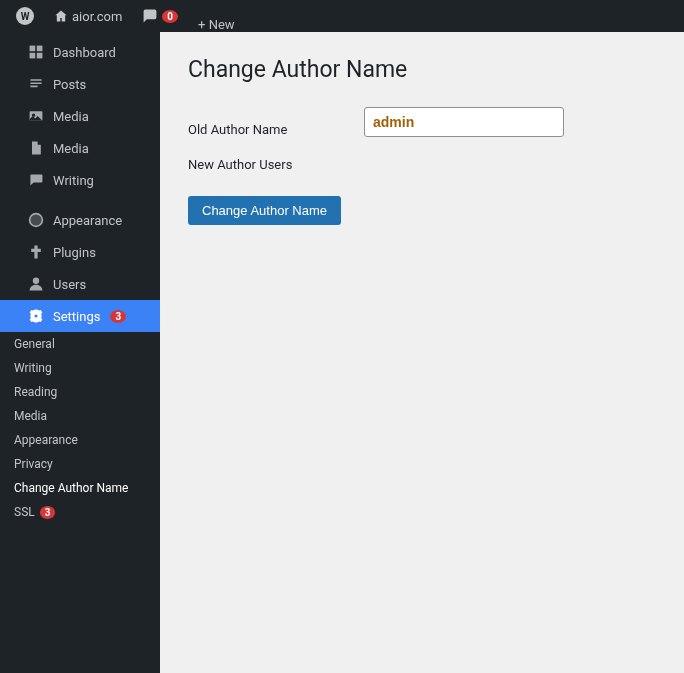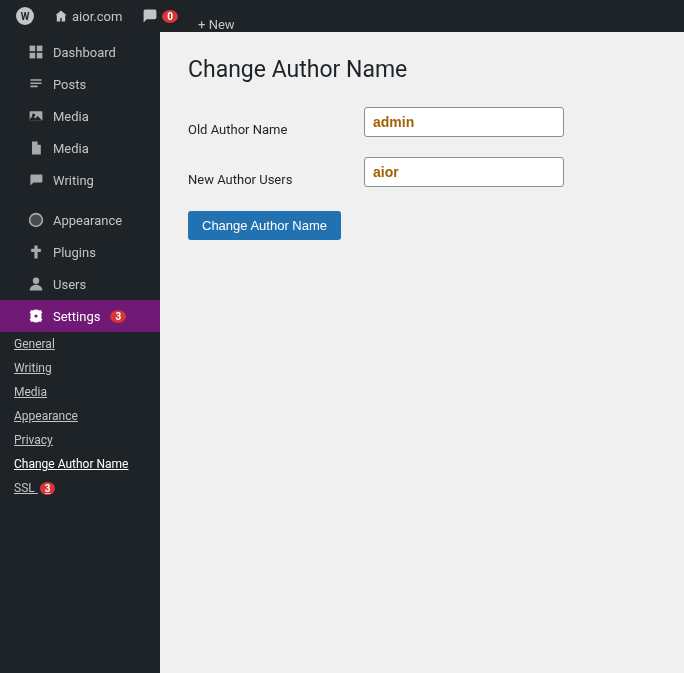--- a/index.html
+++ b/index.html
@@ -73,21 +73,21 @@
     .sidebar-item {
       display: flex;
       align-items: center;
       gap: 8px;
       padding: 7px 27px;
       color: #c3c4c7;
       cursor: pointer;
       font-size: 13px;
       white-space: nowrap;
     }
-    .sidebar-item.active { background: #701a75; color: #fff; }
+    .sidebar-item.active { background: #3b82f6; color: #fff; }
     .sidebar-item .icon {
       width: 18px; height: 18px;
       display: flex; align-items: center; justify-content: center;
       flex-shrink: 0;
       font-size: 15px;
       color: #a7aaad;
     }
     .sidebar-item.active .icon { color: #fff; }
     .sidebar-item .badge {
       background: #d63638;
@@ -99,21 +99,20 @@
       margin-left: 2px;
     }
     .sidebar-divider { height: 8px; }
     .sub-menu-item {
       display: block;
       padding: 5px 12px 5px 14px;
       color: #c3c4c7;
       cursor: pointer;
       font-size: 12px;
       white-space: nowrap;
-      text-decoration: underline;
     }
     .sub-menu-item.active { color: #fff; }
     .sub-menu-item .badge {
       background: #d63638;
       color: #fff;
       border-radius: 50%;
       padding: 1px 5px;
       font-size: 10px;
       font-weight: bold;
       margin-left: 2px;
@@ -287,20 +286,23 @@
         <span class="badge">3</span>
       </div>
 
       <div class="sub-menu-item">
         <span>General</span>
       </div>
       <div class="sub-menu-item">
         <span>Writing</span>
       </div>
       <div class="sub-menu-item">
+        <span>Reading</span>
+      </div>
+      <div class="sub-menu-item">
         <span>Media</span>
       </div>
       <div class="sub-menu-item">
         <span>Appearance</span>
       </div>
       <div class="sub-menu-item">
         <span>Privacy</span>
       </div>
       <div class="sub-menu-item active">
         <span>Change Author Name</span>
@@ -316,19 +318,18 @@
   <div id="main-content">
     <h1 class="page-title">Change Author Name</h1>
 
     <div class="form-group">
       <label class="form-label">Old Author Name</label>
       <input class="form-input" type="text" value="admin" style="">
     </div>
 
     <div class="form-group">
       <label class="form-label">New Author Users</label>
-      <input class="form-input" type="text" value="aior" style="">
     </div>
 
     <button class="btn-primary">Change Author Name</button>
   </div>
 
 </div>
 
 </body></html>

